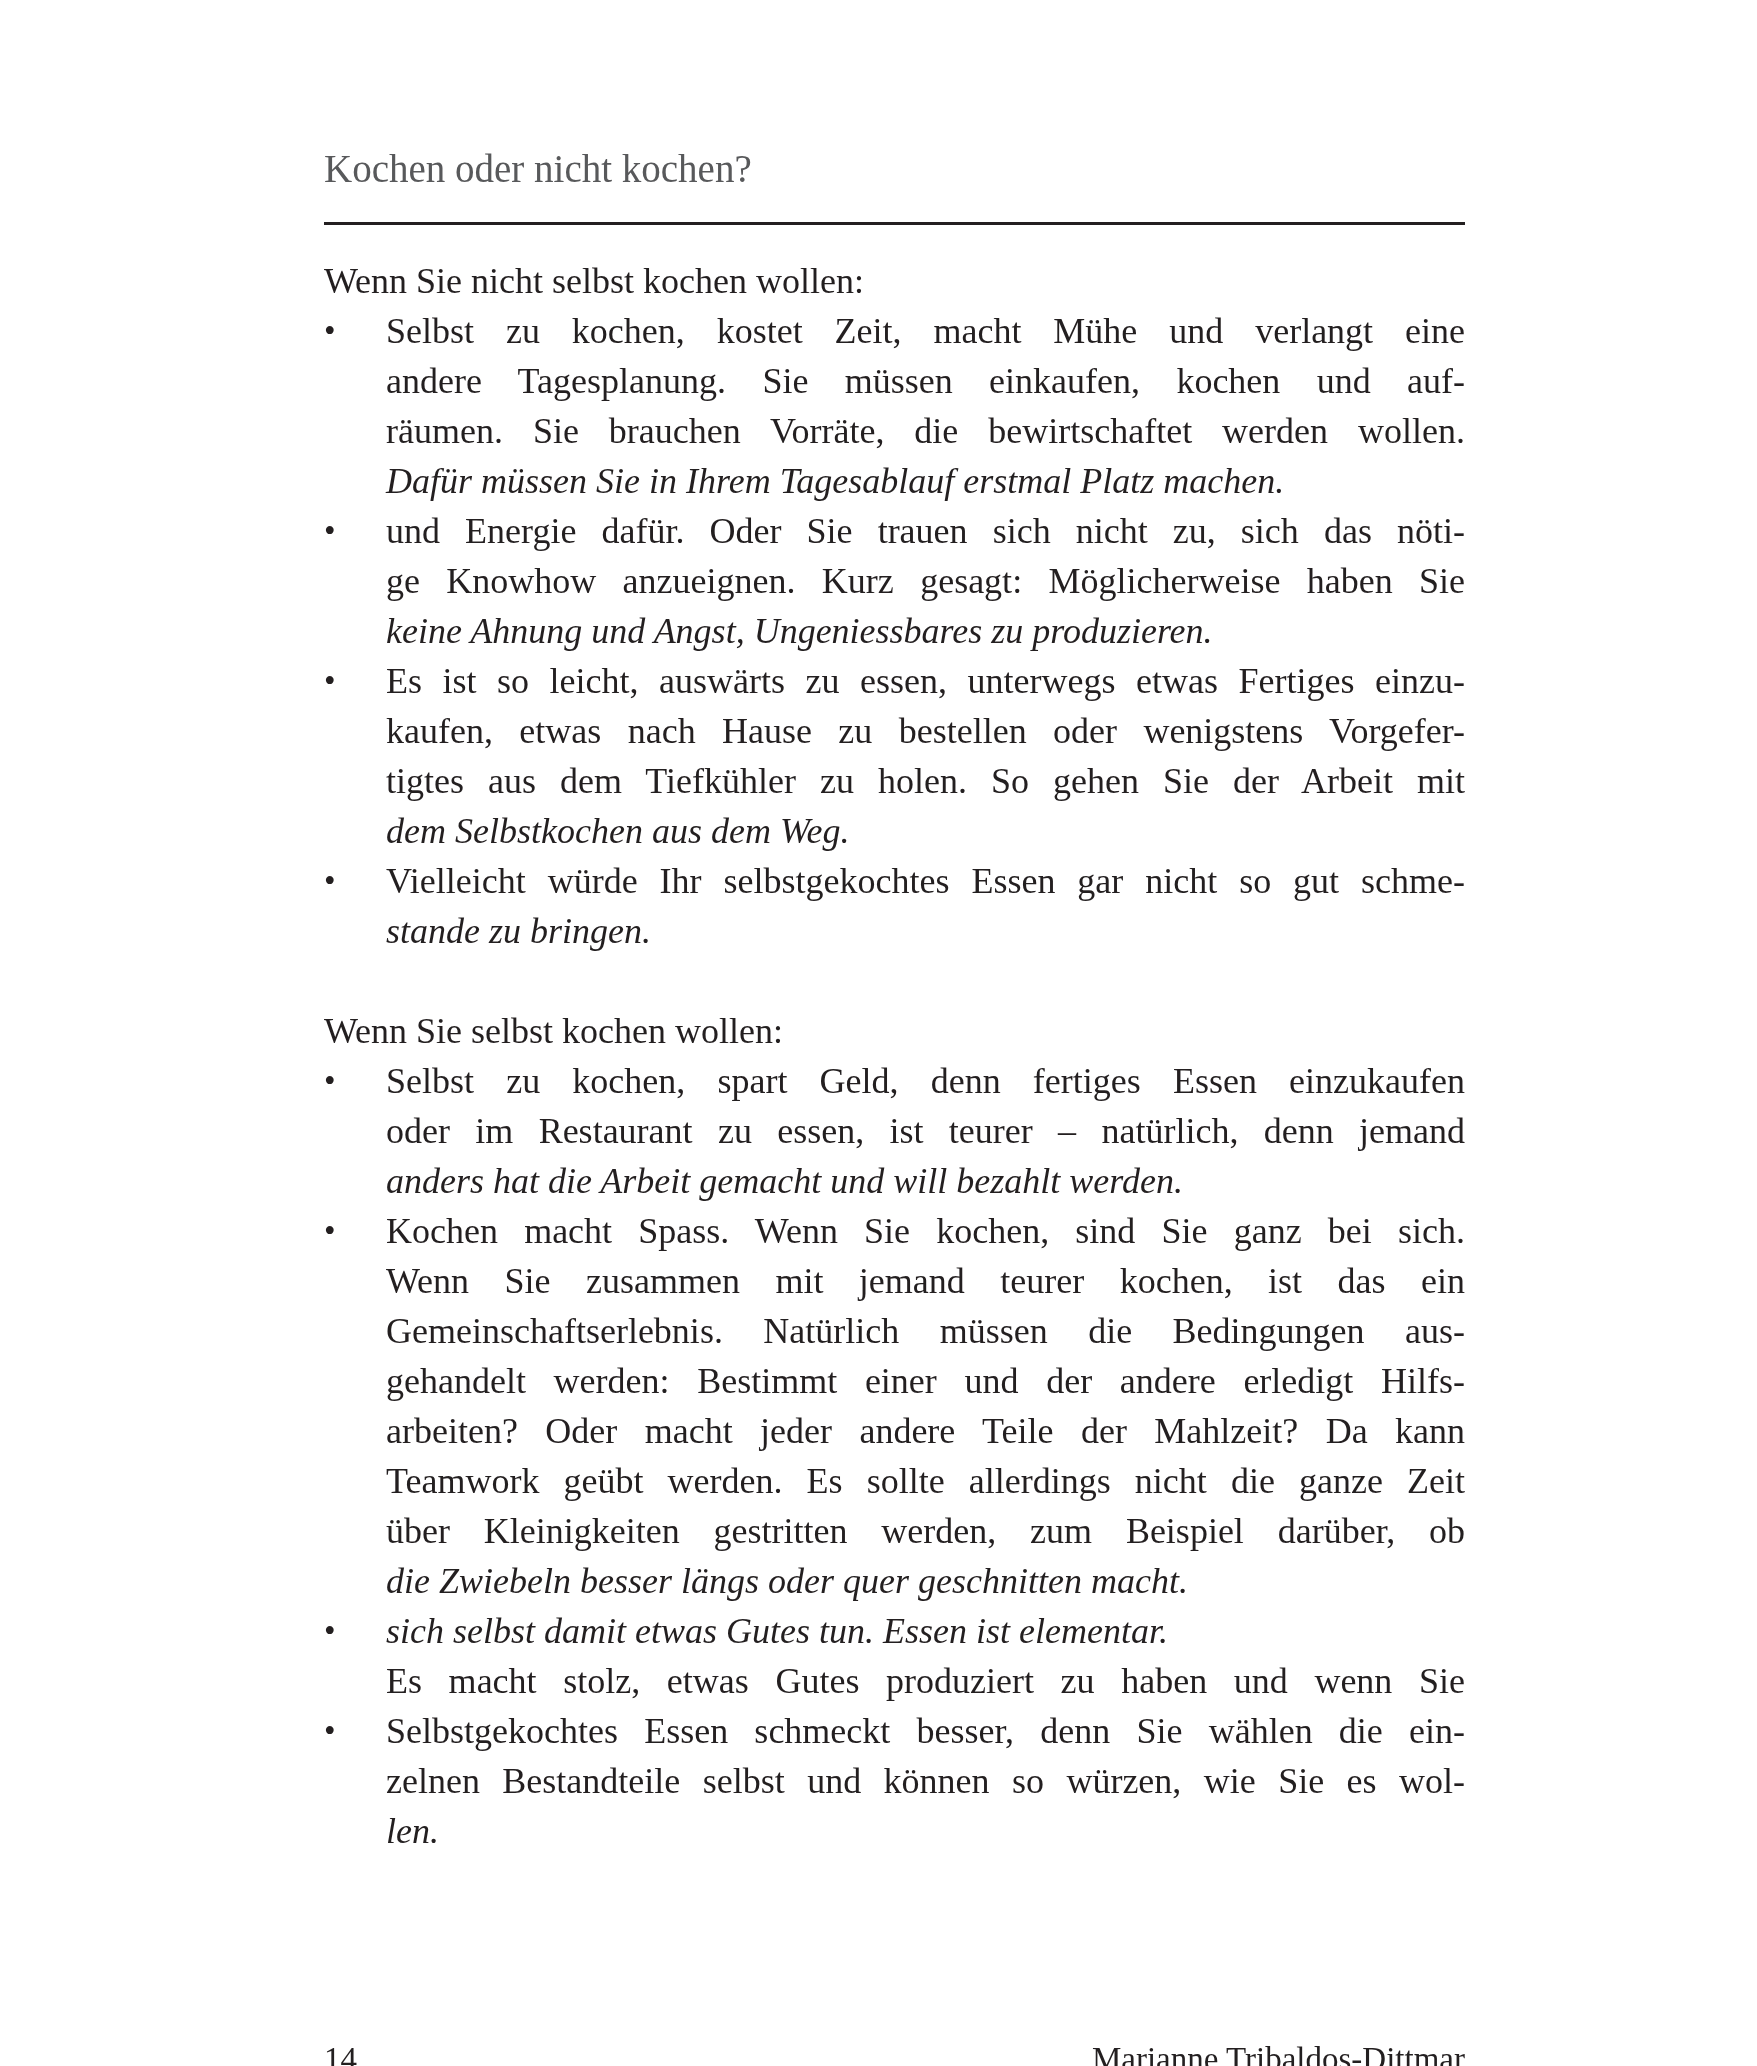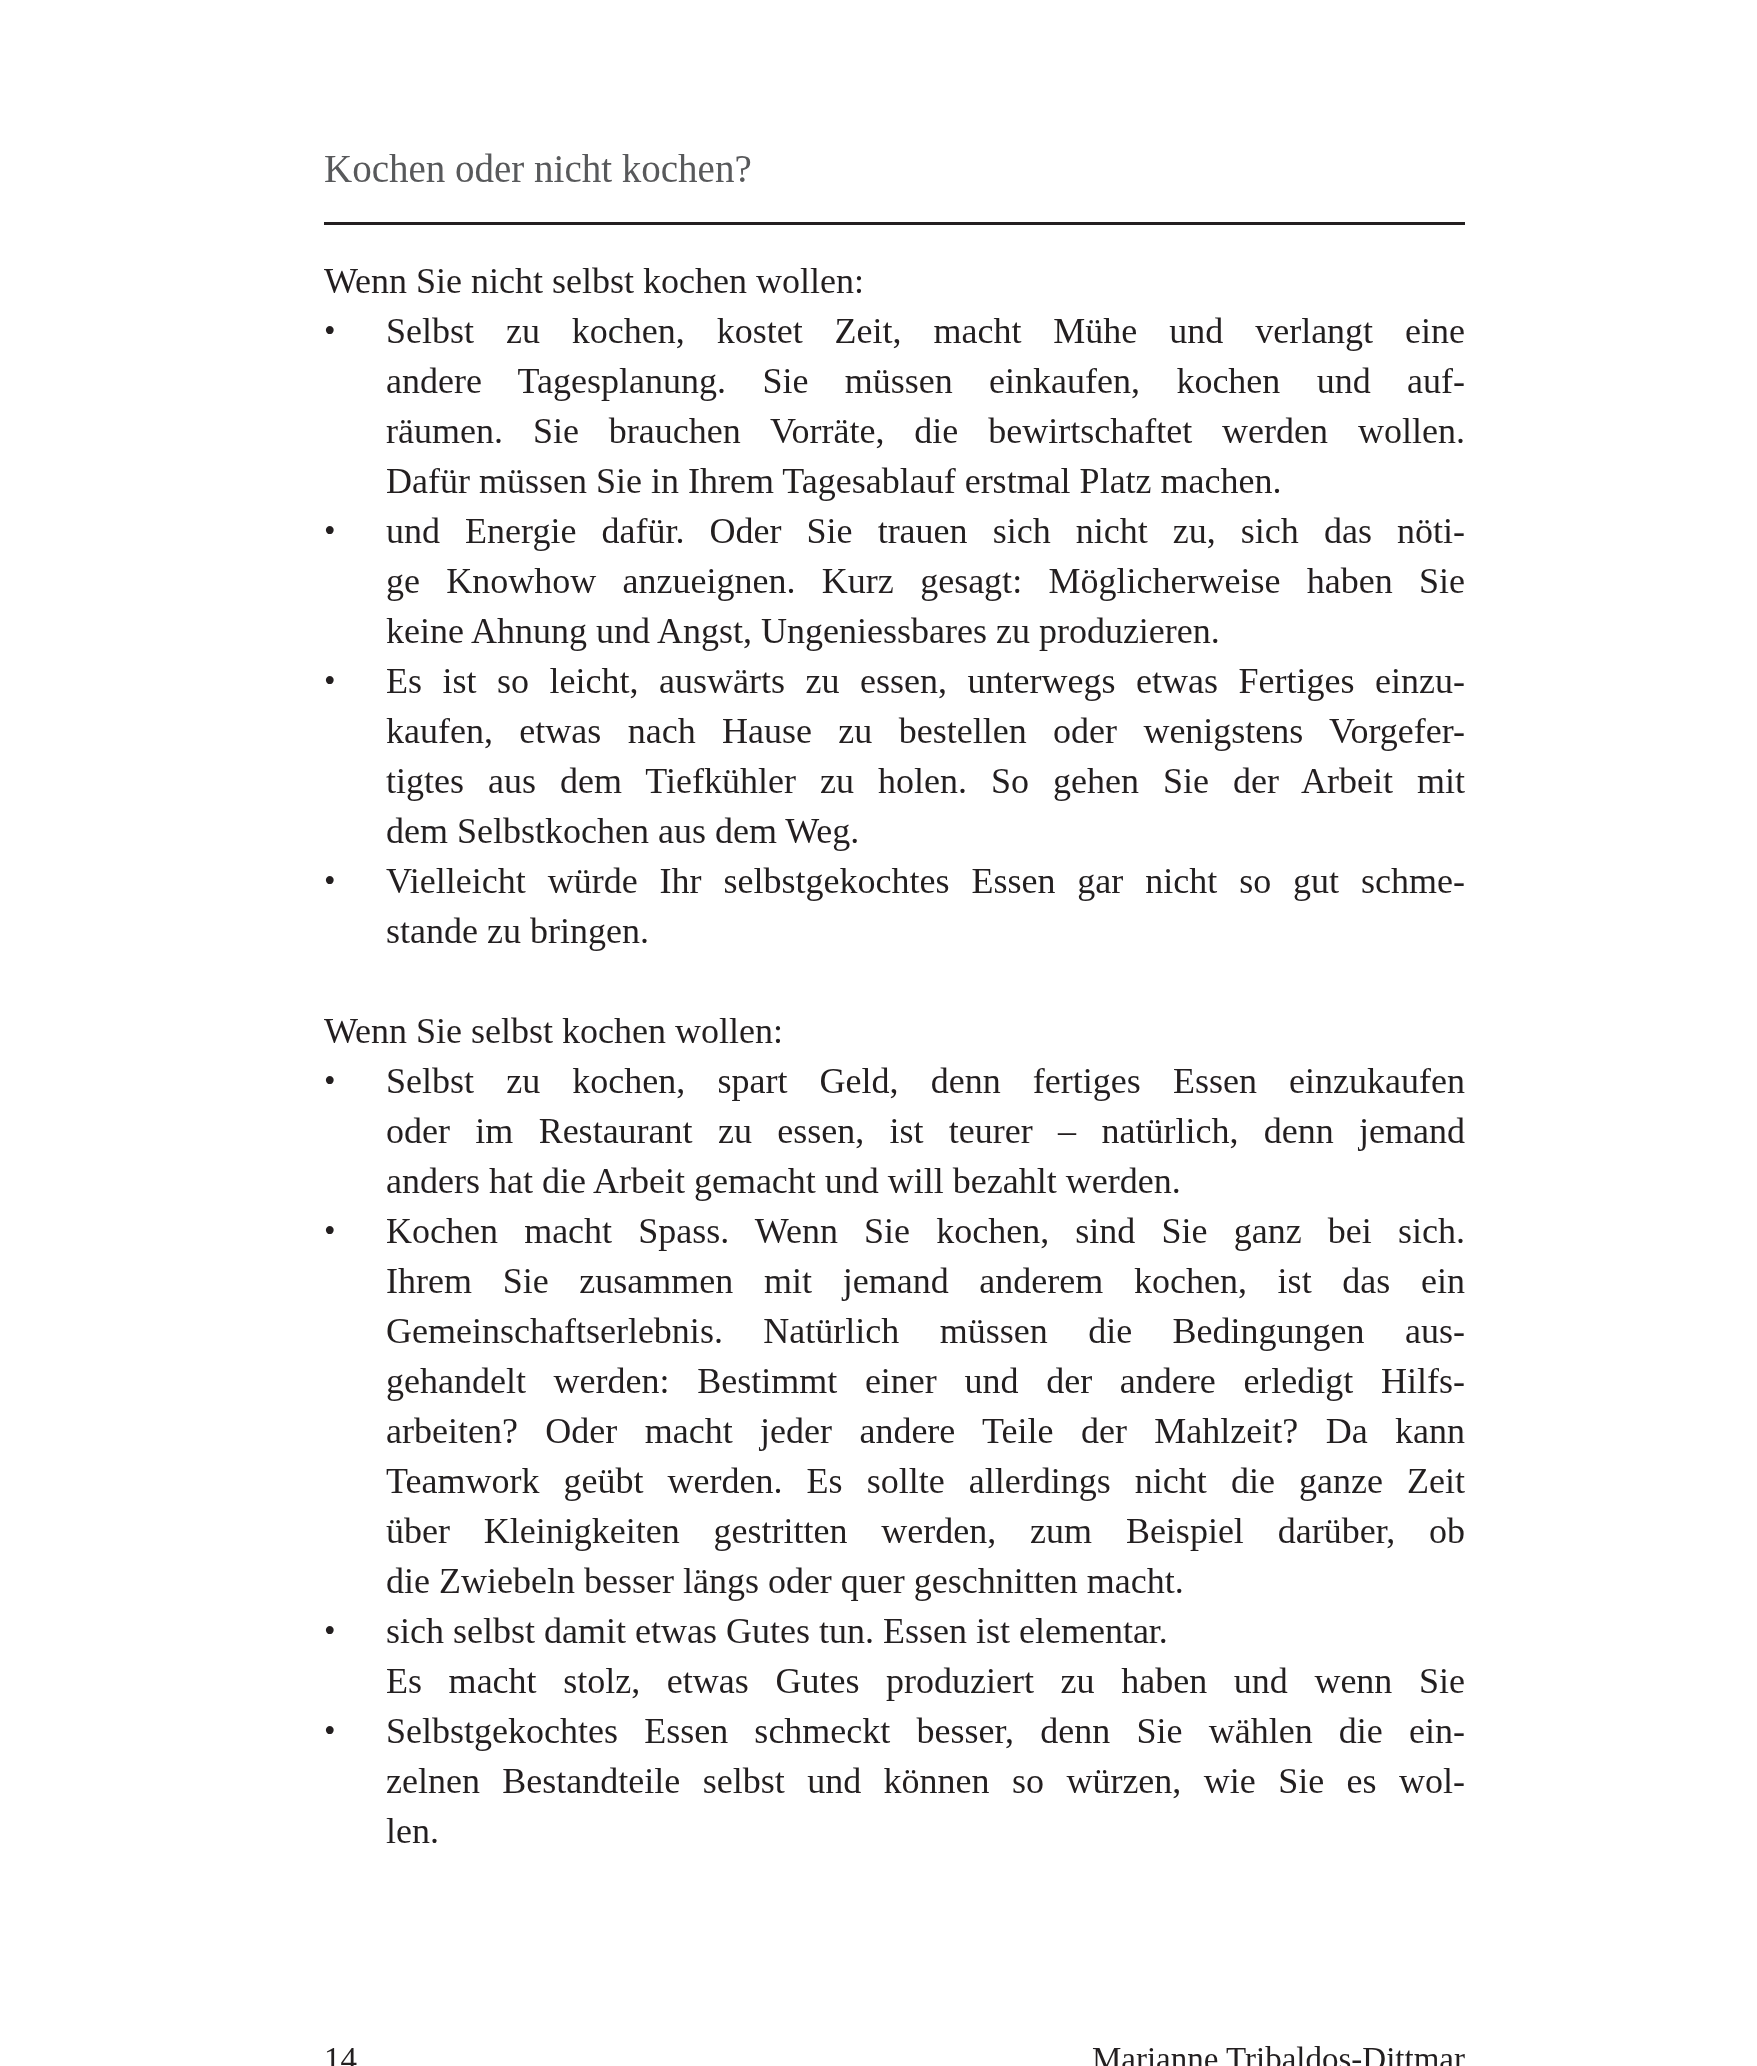--- a/index.html
+++ b/index.html
@@ -64,20 +64,21 @@
       font-size: 33px;
     }
     .line {
       display: block;
       text-align: justify;
       text-align-last: justify;
       white-space: nowrap;
     }
     .line.last {
       text-align-last: left;
+      font-style: italic;
     }
     .section-gap {
       height: 50px;
     }
     .footer {
       position: absolute;
       left: 324px;
       top: 2043px;
       width: 1141px;
       font-size: 33px;
@@ -129,21 +130,21 @@
   <ul class="bullet-list">
     <li class="bullet-item">
       <span class="bullet">•</span>
       <span class="line">Selbst zu kochen, spart Geld, denn fertiges Essen einzukaufen</span>
       <span class="line">oder im Restaurant zu essen, ist teurer – natürlich, denn jemand</span>
       <span class="line last">anders hat die Arbeit gemacht und will bezahlt werden.</span>
     </li>
     <li class="bullet-item">
       <span class="bullet">•</span>
       <span class="line">Kochen macht Spass. Wenn Sie kochen, sind Sie ganz bei sich.</span>
-      <span class="line">Ihrem Sie zusammen mit jemand anderem kochen, ist das ein</span>
+      <span class="line">Wenn Sie zusammen mit jemand teurer kochen, ist das ein</span>
       <span class="line">Gemeinschaftserlebnis. Natürlich müssen die Bedingungen aus-</span>
       <span class="line">gehandelt werden: Bestimmt einer und der andere erledigt Hilfs-</span>
       <span class="line">arbeiten? Oder macht jeder andere Teile der Mahlzeit? Da kann</span>
       <span class="line">Teamwork geübt werden. Es sollte allerdings nicht die ganze Zeit</span>
       <span class="line">über Kleinigkeiten gestritten werden, zum Beispiel darüber, ob</span>
       <span class="line last">die Zwiebeln besser längs oder quer geschnitten macht.</span>
     </li>
     <li class="bullet-item">
       <span class="bullet">•</span>
       <span class="line last">sich selbst damit etwas Gutes tun. Essen ist elementar.</span>

